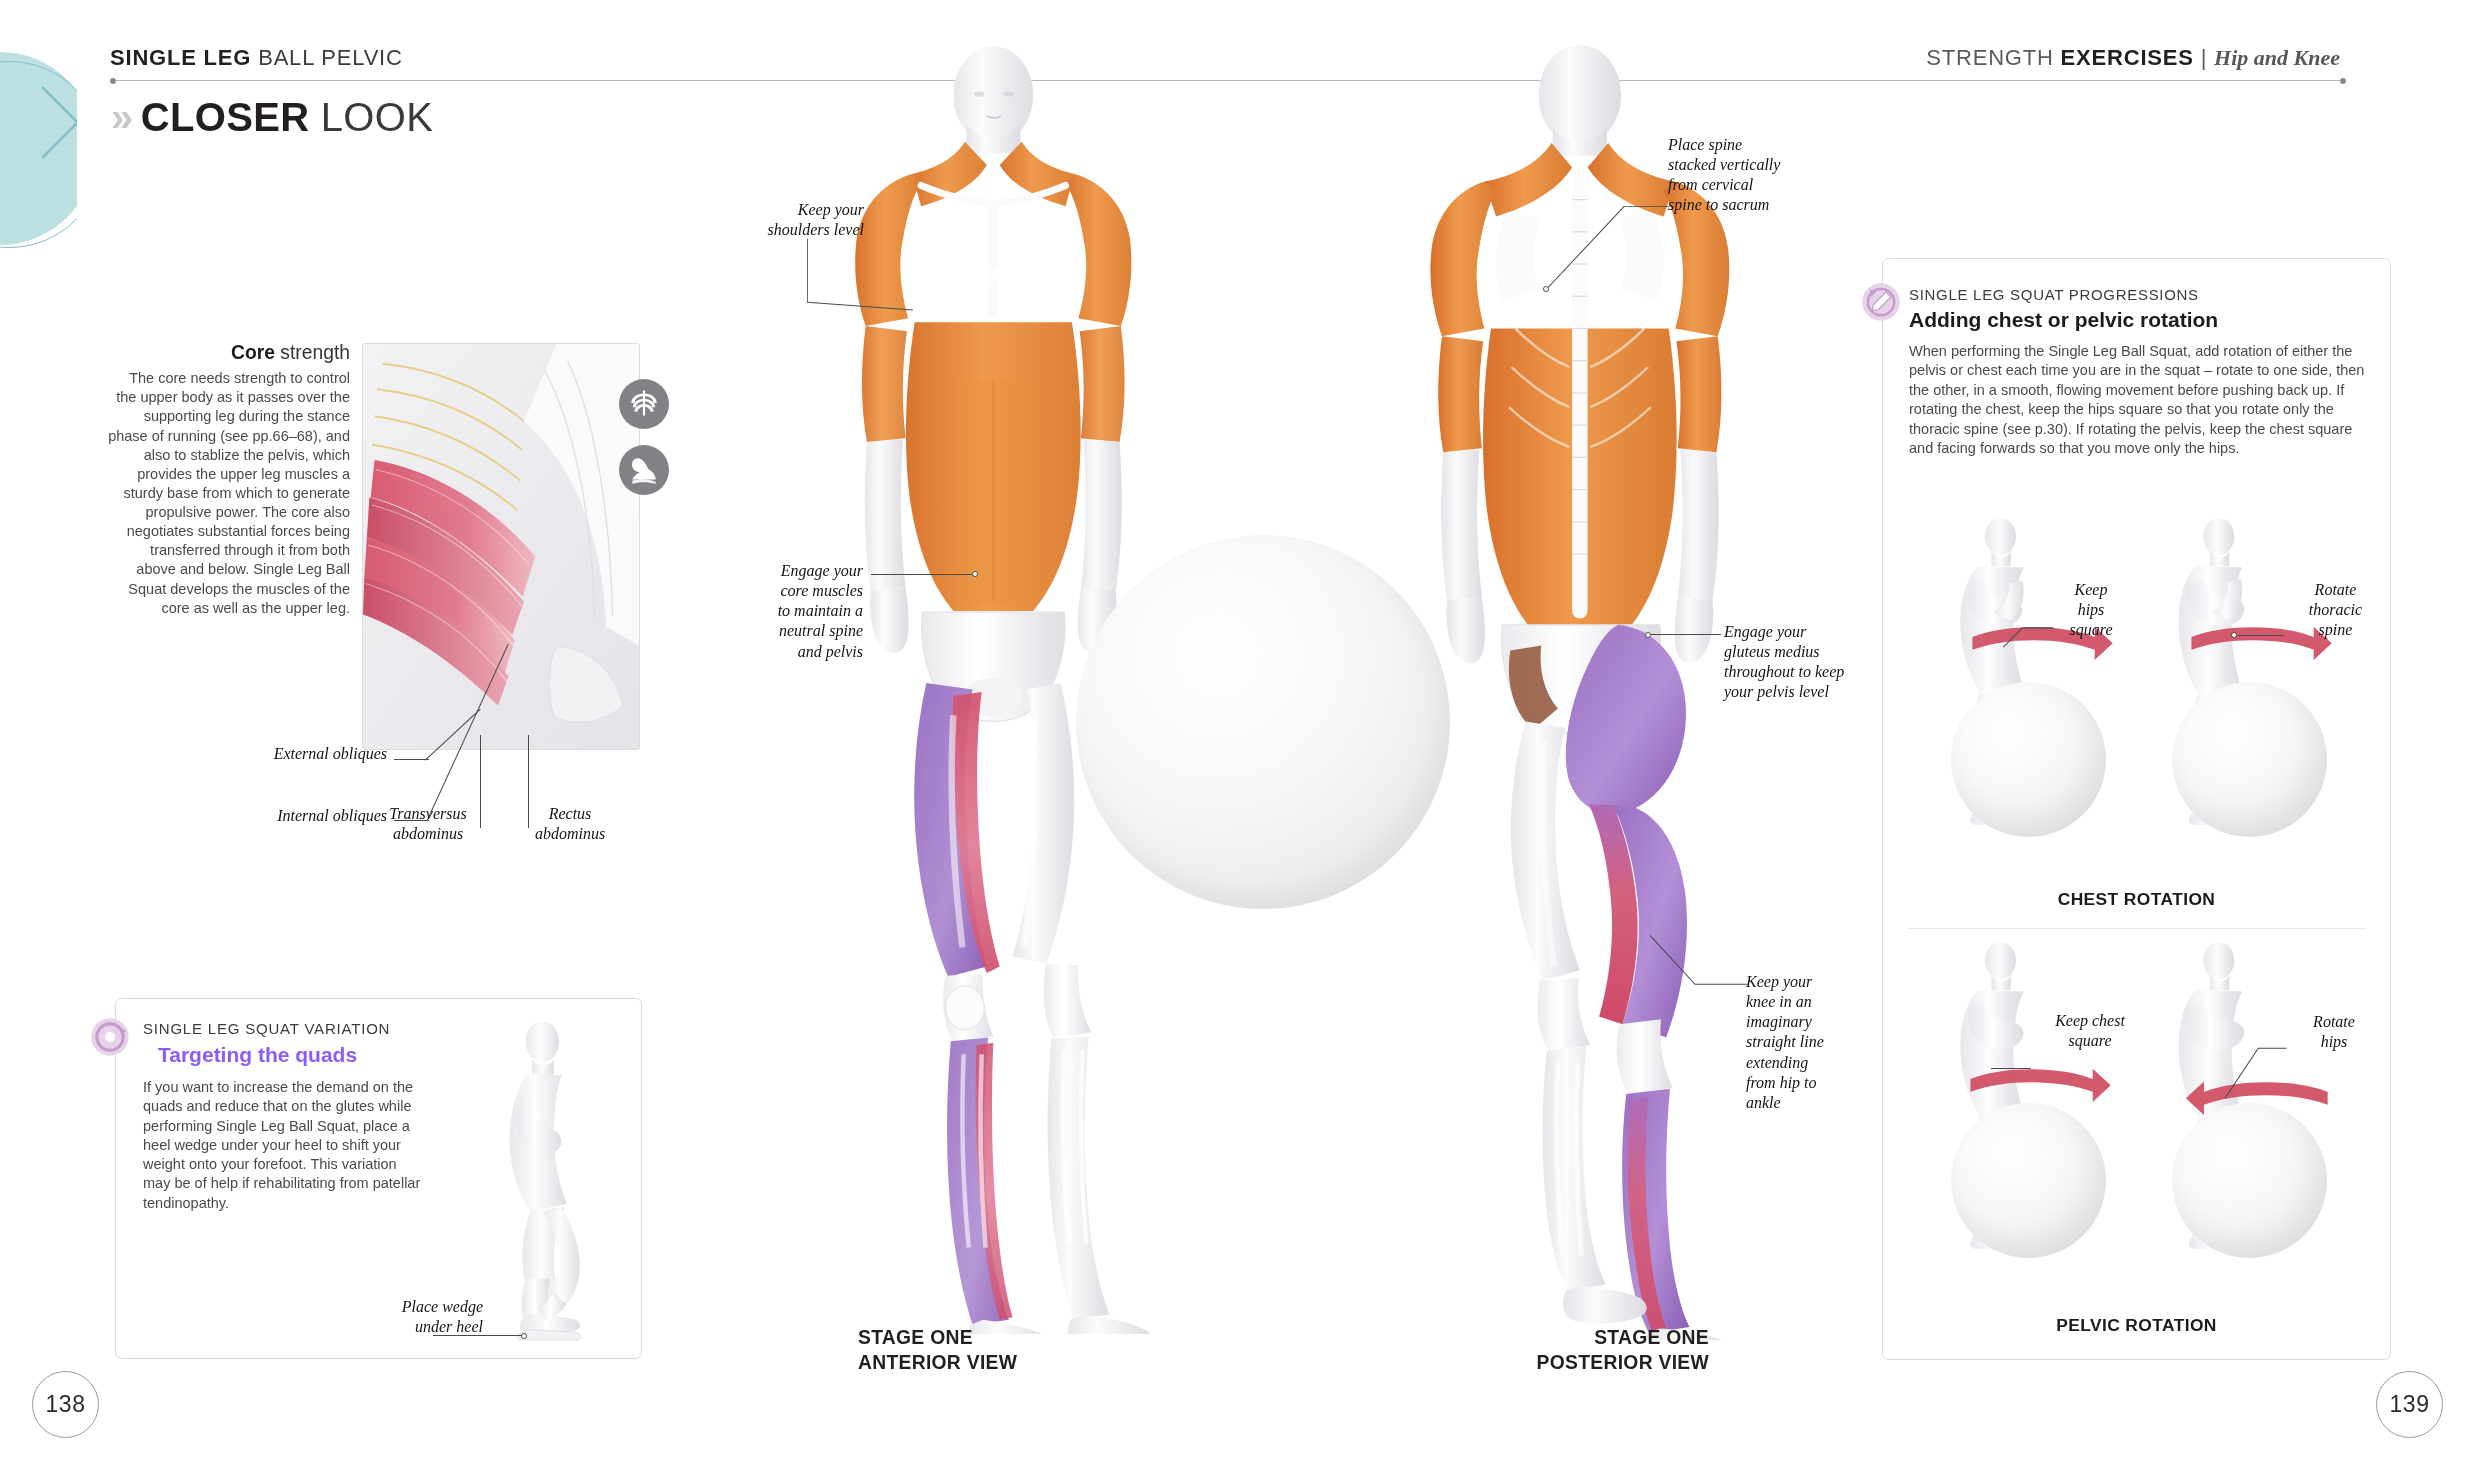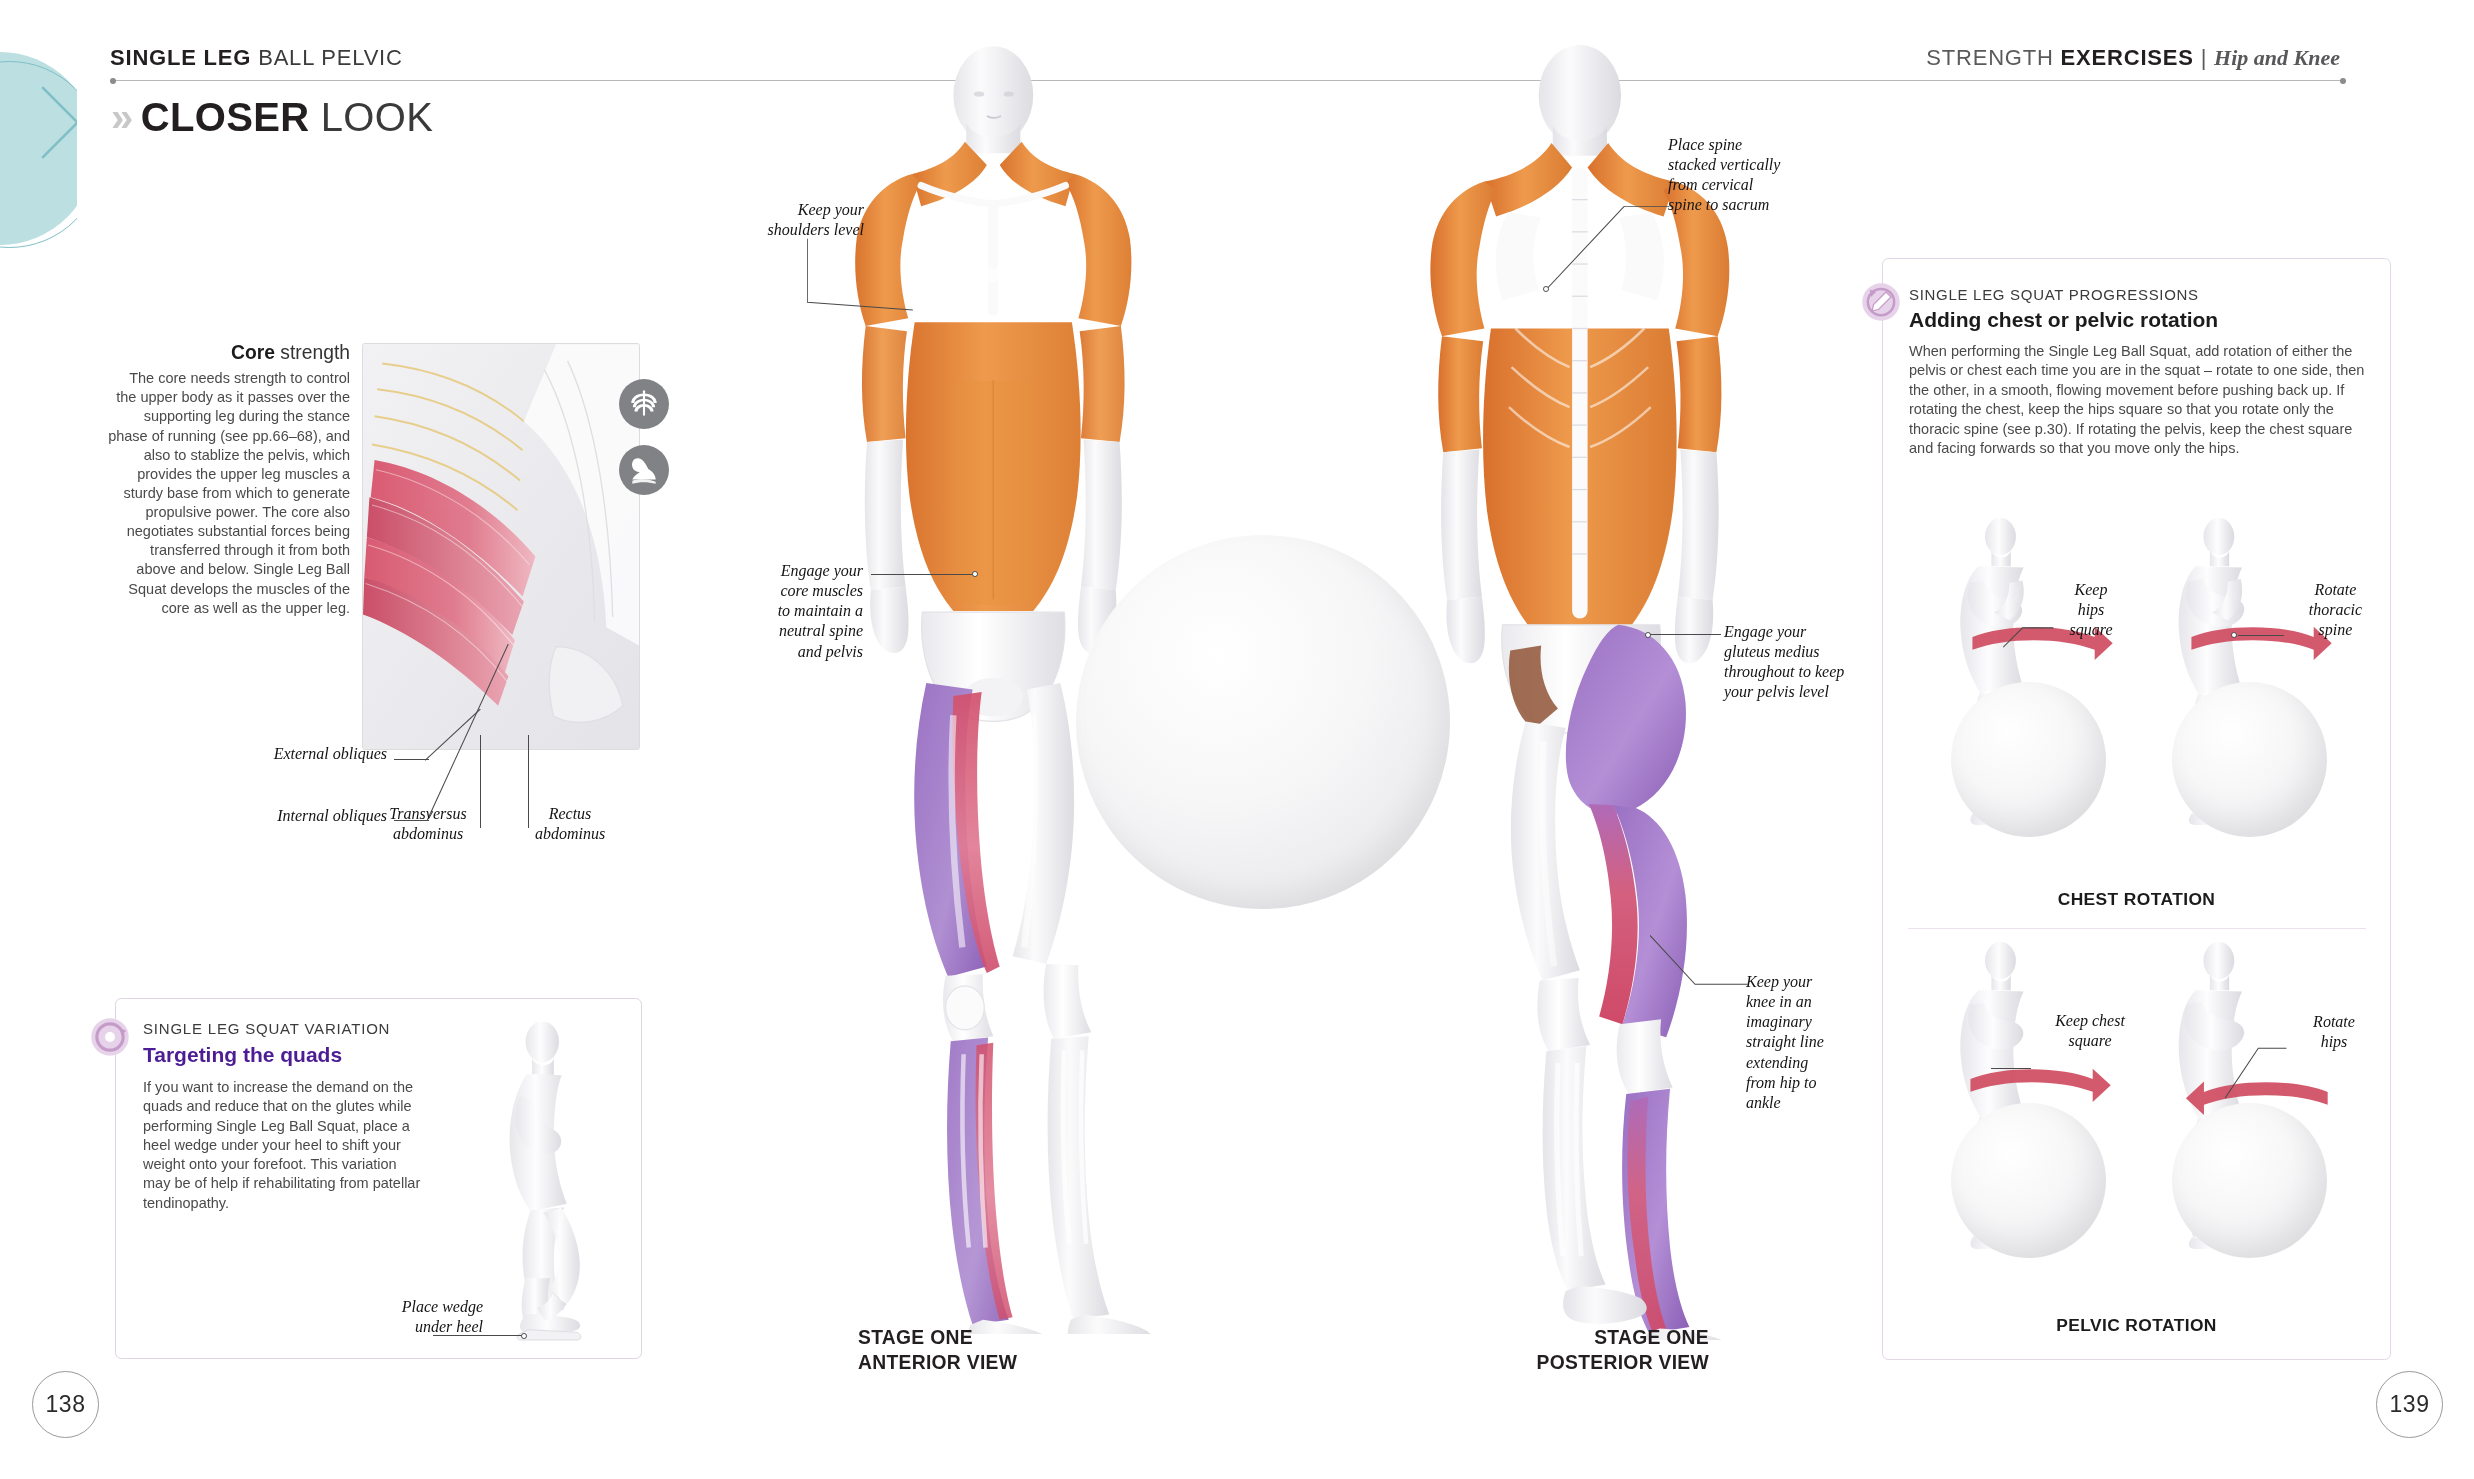--- a/index.html
+++ b/index.html
@@ -126,22 +126,22 @@
   }
   .vbox-icon {
     position: absolute; left: 90px; top: 1017px;
     width: 40px; height: 40px;
   }
   .vbox-kicker {
     position: absolute; left: 143px; top: 1020px;
     font-size: 15px; letter-spacing: 0.8px; color: #3b3b3b; font-weight: 400;
   }
   .vbox-title {
-    position: absolute; left: 143px; top: 1043px;
-    font-size: 21px; font-weight: 700; color: #4c1d95;
+    position: absolute; left: 158px; top: 1043px;
+    font-size: 21px; font-weight: 700; color: #8b5cf6;
   }
   .vbox-body {
     position: absolute; left: 143px; top: 1078px; width: 284px;
     font-size: 14.5px; line-height: 1.33; color: #4a4a4a;
   }
 
   
   .pbox {
     position: absolute; left: 1882px; top: 258px; width: 509px; height: 1102px;
     border: 0.6px solid #e3d6e6; border-radius: 6.4px; background: #fff;

